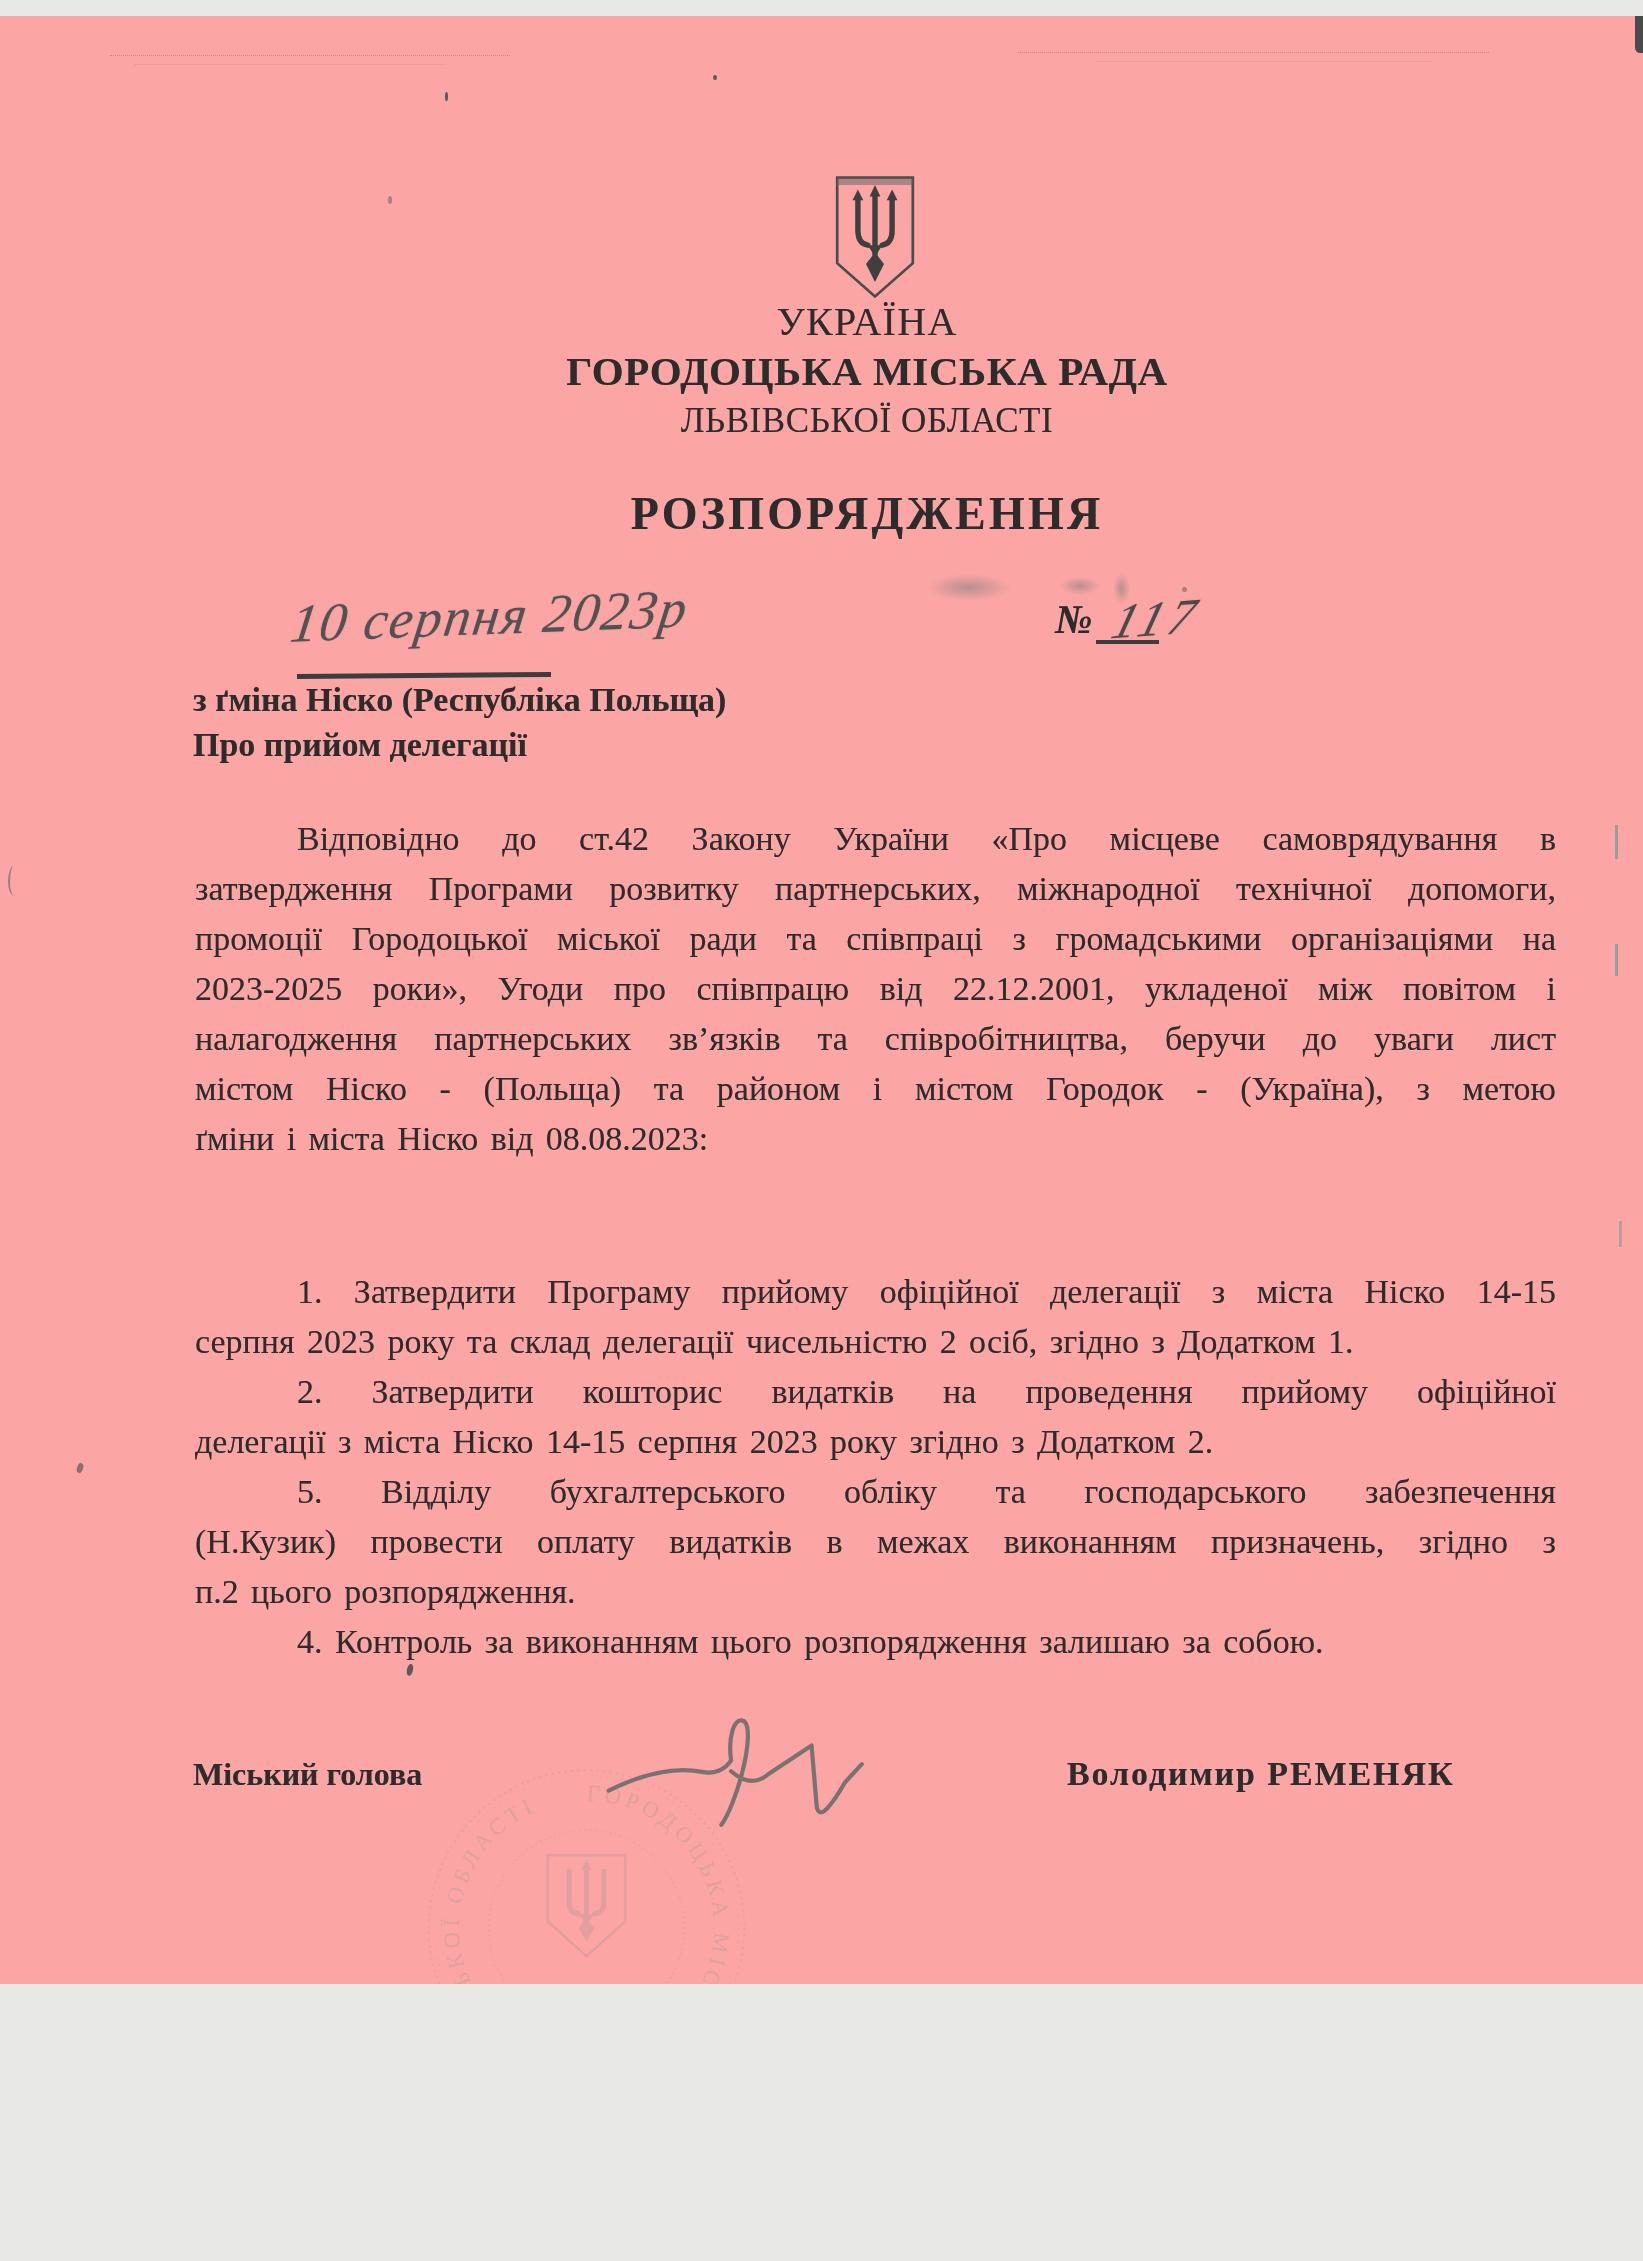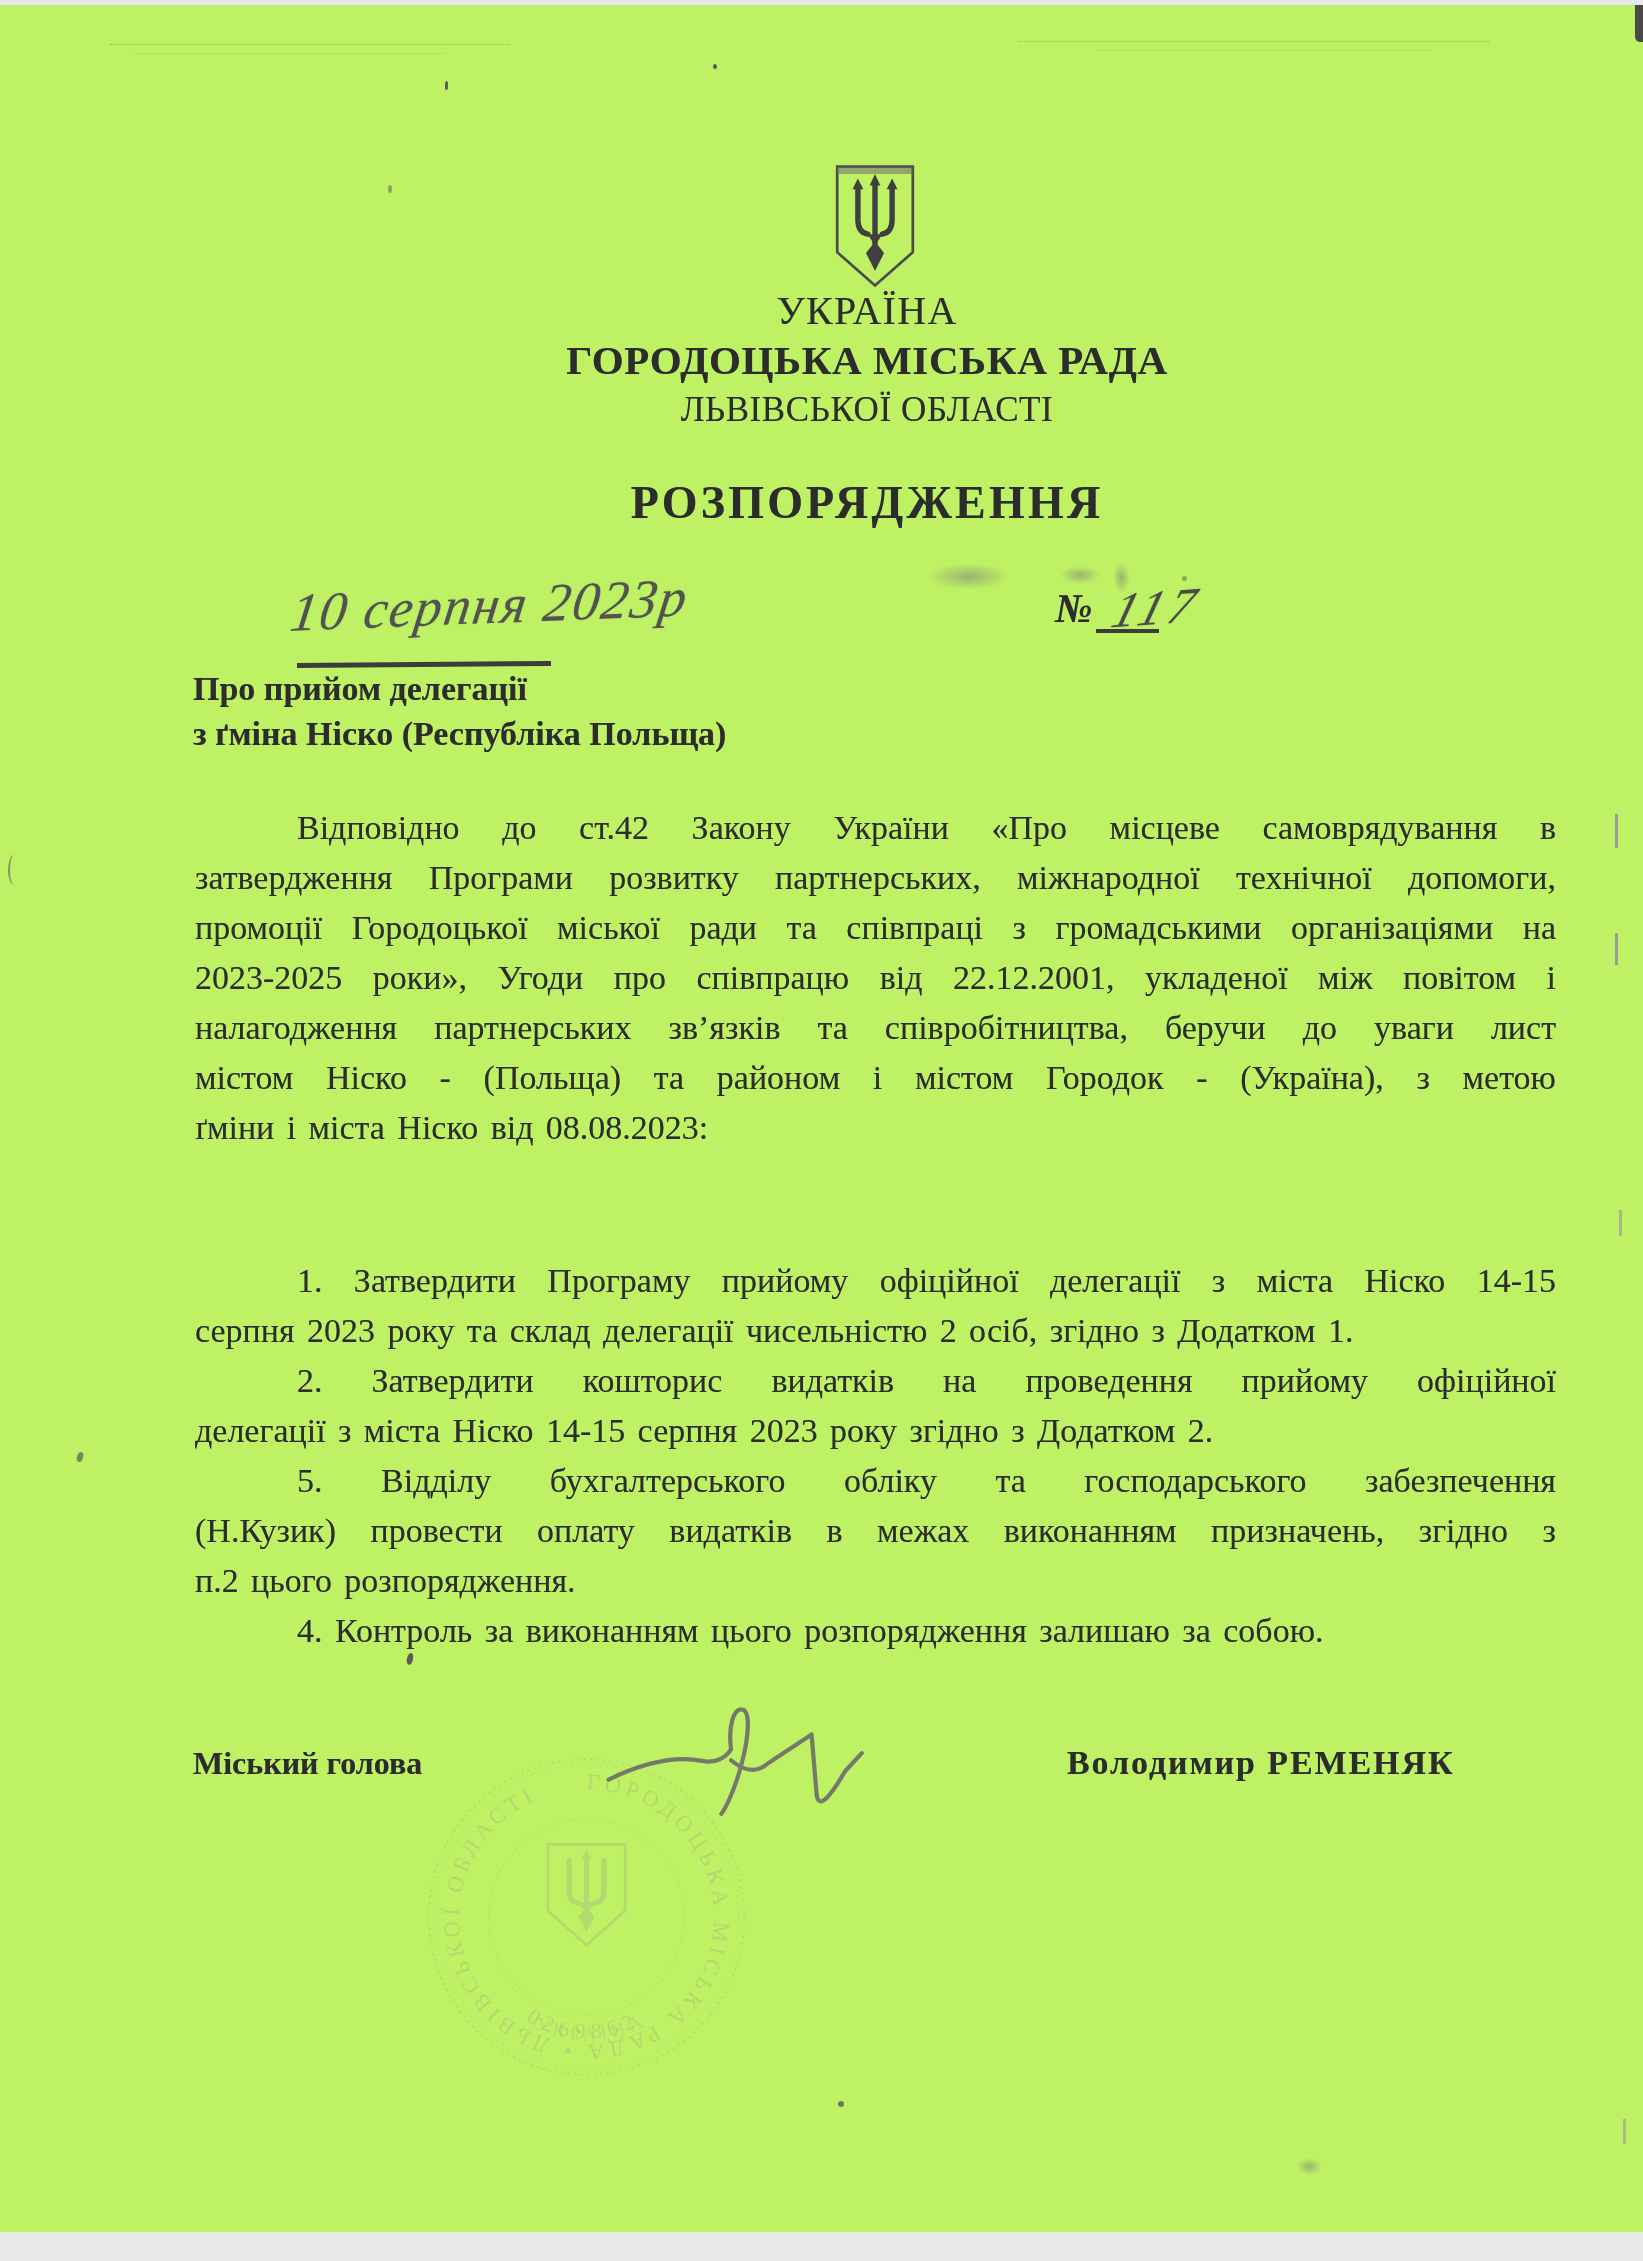--- a/index.html
+++ b/index.html
@@ -1,20 +1,20 @@
 <!DOCTYPE html>
 <html style="font-size:10.3px"><head>
 <meta charset="utf-8">
 <style>
   html,body{margin:0;padding:0;background:#e8e8e6;}
   .page{
     position:relative;
-    width:1644px;height:2227px;
-    margin:5px auto;
-    background:#bef264;
+    width:1644px;height:1968px;
+    margin:16px auto;
+    background:#fca5a5;
     overflow:hidden;
     font-family:"Liberation Serif", serif;
     color:#2c2c2c;
   }
   .print{ text-shadow:0 0 0.6px rgba(45,45,45,.38); }
   .center-head{
     position:absolute;left:0;width:1644px;text-align:center;
     transform:translateX(45px);
   }
   .country{ top:282px; font-size:40px; letter-spacing:1.3px; }
@@ -150,22 +150,22 @@
   <div class="center-head print region" style="position:absolute;">ЛЬВІВСЬКОЇ ОБЛАСТІ</div>
   <div class="center-head print doctitle" style="position:absolute;">РОЗПОРЯДЖЕННЯ</div>
 
   <div class="hand hand-date">10 серпня 2023р</div>
   <div class="date-underline"></div>
   <div class="num-label print">№</div>
   <div class="num-underline"></div>
   <div class="hand hand-number">117</div>
 
   <div class="subject print">
+    <div>з ґміна Ніско (Республіка Польща)</div>
     <div>Про прийом делегації</div>
-    <div>з ґміна Ніско (Республіка Польща)</div>
   </div>
 
   <div class="bodytext intro print">
     <div class="jline indent">Відповідно до ст.42 Закону України «Про місцеве самоврядування в</div>
     <div class="jline">затвердження Програми розвитку партнерських, міжнародної технічної допомоги,</div>
     <div class="jline">промоції Городоцької міської ради та співпраці з громадськими організаціями на</div>
     <div class="jline">2023-2025 роки», Угоди про співпрацю від 22.12.2001, укладеної між повітом і</div>
     <div class="jline">налагодження партнерських зв’язків та співробітництва, беручи до уваги лист</div>
     <div class="jline">містом Ніско - (Польща) та районом і містом Городок - (Україна), з метою</div>
     <div class="jline last">ґміни і міста Ніско від 08.08.2023:</div>

